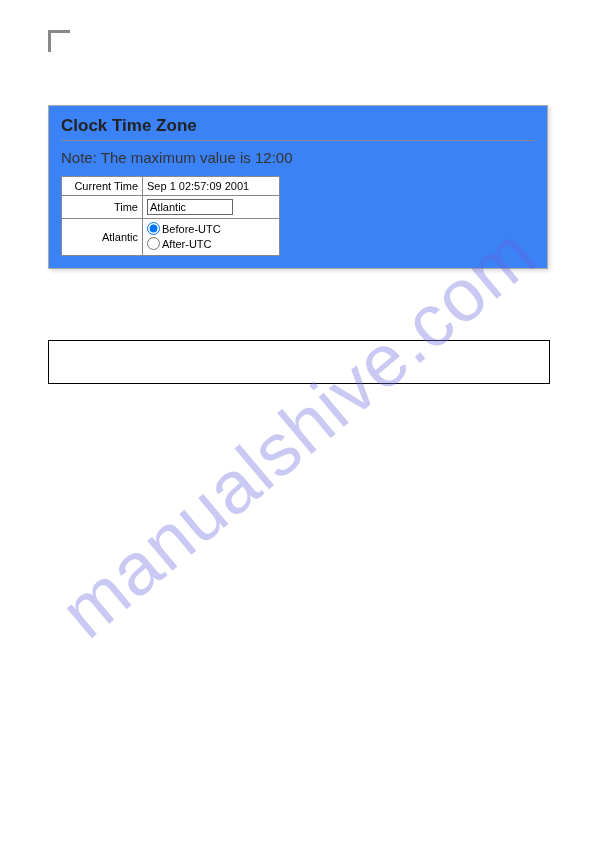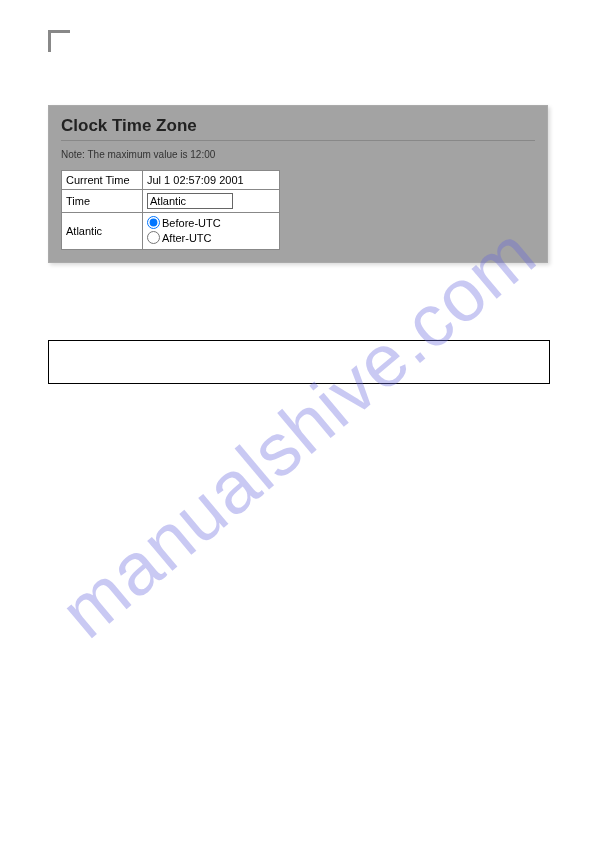--- a/index.html
+++ b/index.html
@@ -49,52 +49,53 @@
       font-weight: normal;
       letter-spacing: 1px;
     }
     .panel {
       position: absolute;
       top: 105px;
       left: 48px;
       width: 500px;
       border: 1px solid #aaa;
       box-shadow: 2px 2px 4px rgba(0,0,0,0.15);
-      background: #a3a3a3;
+      background: #3b82f6;
       padding: 8px 12px 12px 12px;
       box-sizing: border-box;
     }
     .panel-title {
       font-size: 17px;
       font-weight: bold;
       color: #222;
       margin: 2px 0 4px 0;
     }
     .panel-hr {
       border: none;
       border-top: 1px solid #888;
       margin: 2px 0 8px 0;
     }
     .note {
-      font-size: 10px;
+      font-size: 15px;
       color: #333;
       margin-bottom: 10px;
     }
     .form-table {
       border-collapse: collapse;
       font-size: 11px;
     }
     .form-table td {
       border: 1px solid #888;
       padding: 3px 4px;
       vertical-align: middle;
       background: white;
     }
     .form-table td.label-cell {
       width: 72px;
+      text-align: right;
     }
     .form-table td.value-cell {
       width: 128px;
     }
     .form-table input[type="text"] {
       width: 86px;
       font-size: 11px;
       border: 1px solid #666;
       padding: 1px 2px;
       box-sizing: border-box;
@@ -127,21 +128,21 @@
 <div class="watermark">manualshive.com</div>
 
 <div class="panel">
   <div class="panel-title">Clock Time Zone</div>
   <hr class="panel-hr">
   <div class="note">Note: The maximum value is 12:00</div>
   <table class="form-table">
     <tbody>
         <tr>
       <td class="label-cell">Current Time</td>
-      <td class="value-cell">Jul 1 02:57:09 2001</td>
+      <td class="value-cell">Sep 1 02:57:09 2001</td>
     </tr>
     <tr>
       <td class="label-cell">Time</td>
       <td class="value-cell">
         <input type="text" value="Atlantic" style="">
       </td>
     </tr>
     <tr>
       <td class="label-cell">Atlantic</td>
       <td class="value-cell">

